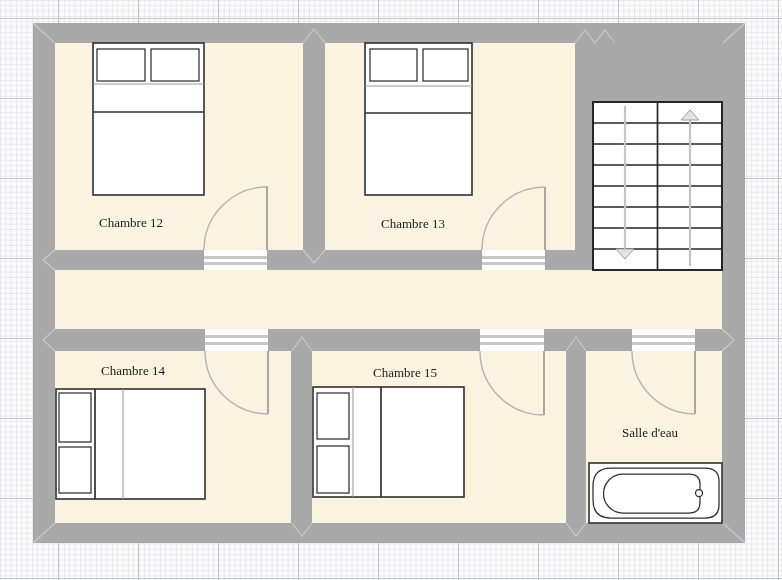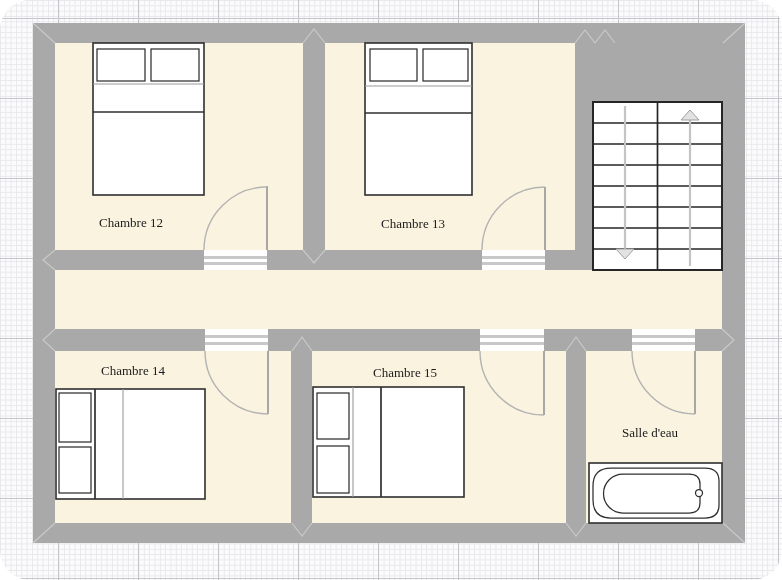--- a/index.html
+++ b/index.html
@@ -21,21 +21,20 @@
   .canvas{
     position:relative;width:782px;height:580px;
     background-color:var(--background);
     background-image:
       linear-gradient(to right, var(--grid-major) 1px, transparent 1px),
       linear-gradient(to bottom, var(--grid-major) 1px, transparent 1px),
       linear-gradient(to right, var(--grid-minor) 1px, transparent 1px),
       linear-gradient(to bottom, var(--grid-minor) 1px, transparent 1px);
     background-size:80px 80px,80px 80px,5.333px 5.333px,5.333px 5.333px;
     background-position:58px 0,0 18px,0 0,0 0;
-    border-radius:30px;
   }
   svg{position:absolute;left:0;top:0;}
   .wall-base{fill:var(--wall);}
   .room{fill:var(--room-fill);}
   .seam{stroke:var(--wall-seam);stroke-width:1.2;fill:none;}
   .furn{fill:#ffffff;stroke:var(--furniture-stroke);stroke-width:1.6;}
   .furn-thin{fill:#ffffff;stroke:var(--furniture-stroke);stroke-width:1.25;}
   .fold-light{stroke:#9a9a9a;stroke-width:1.1;fill:none;}
   .fold-dark{stroke:var(--furniture-stroke);stroke-width:1.7;fill:none;}
   .door-open{fill:var(--door-fill);}

